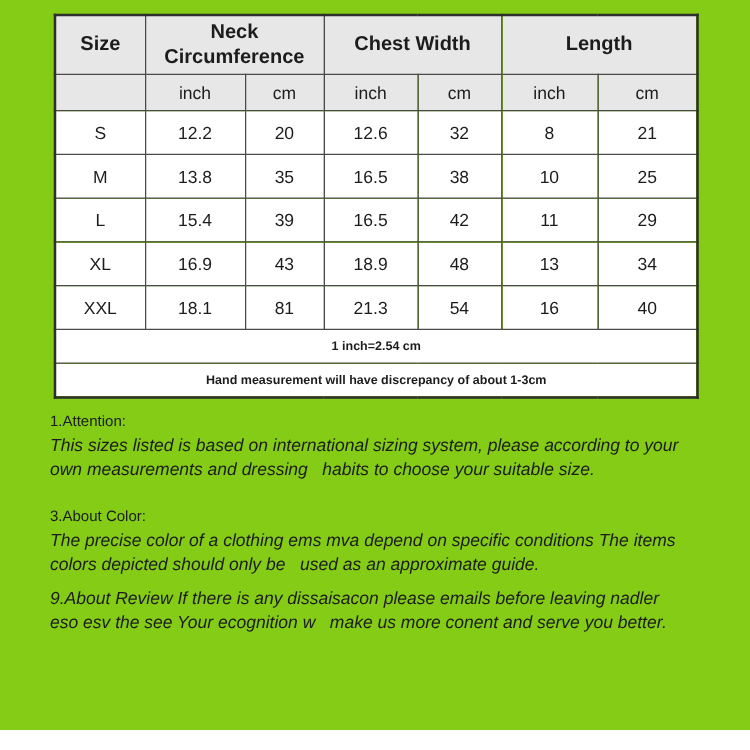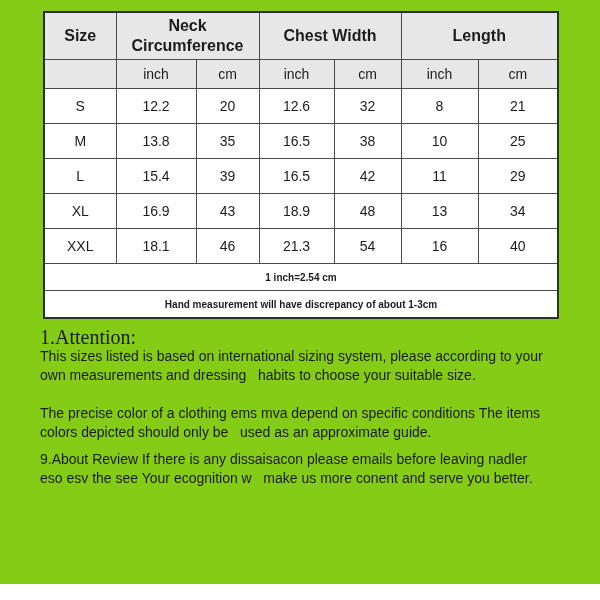--- a/index.html
+++ b/index.html
@@ -65,28 +65,28 @@
     left: 40px;
     top: 328px;
     width: 548px;
     font-size: 14px;
     line-height: 19px;
   }
   .note-section { margin: 0 0 8px 0; }
   .note-section.gap-lg { margin-bottom: 19px; }
   .note-heading {
     font-weight: normal;
-    font-size: 20px;
+    font-size: 12px;
     margin: 0;
     line-height: 19px;
-    font-family: Liberation Serif, serif;
   }
   .note-body {
     margin: 0;
     white-space: pre-wrap;
+    font-style: italic;
   }
 </style>
 </head>
 <body>
 
 <div class="canvas">
 
   <table class="size-chart">
     <colgroup>
       <col style="width:72px">
@@ -145,21 +145,21 @@
         <td>16.9</td>
         <td>43</td>
         <td>18.9</td>
         <td>48</td>
         <td>13</td>
         <td>34</td>
       </tr>
       <tr class="data-row">
         <td>XXL</td>
         <td>18.1</td>
-        <td>46</td>
+        <td>81</td>
         <td>21.3</td>
         <td>54</td>
         <td>16</td>
         <td>40</td>
       </tr>
       <tr class="note-row">
         <td colspan="7">1 inch=2.54 cm</td>
       </tr>
       <tr class="note-row">
         <td colspan="7">Hand measurement will have discrepancy of about 1-3cm</td>
@@ -167,20 +167,21 @@
     </tbody>
   </table>
 
   <div class="notes">
     <div class="note-section gap-lg">
       <p class="note-heading">1.Attention:</p>
       <p class="note-body">This sizes listed is based on international sizing system, please according to your
 own measurements and dressing   habits to choose your suitable size.</p>
     </div>
     <div class="note-section">
+      <p class="note-heading">3.About Color:</p>
       <p class="note-body">The precise color of a clothing ems mva depend on specific conditions The items
 colors depicted should only be   used as an approximate guide.</p>
     </div>
     <div class="note-section">
       <p class="note-body">9.About Review If there is any dissaisacon please emails before leaving nadler
 eso esv the see Your ecognition w   make us more conent and serve you better.</p>
     </div>
   </div>
 
 </div>

